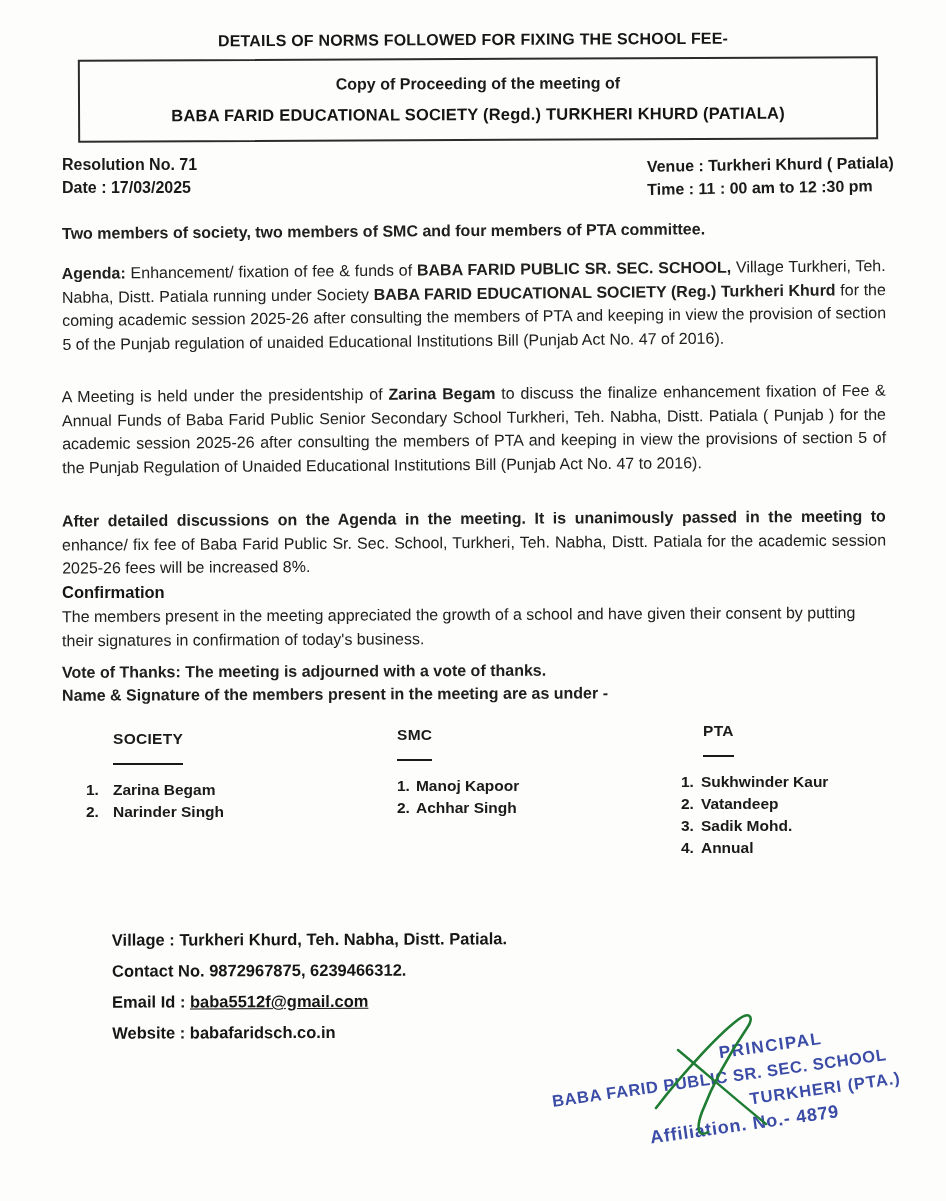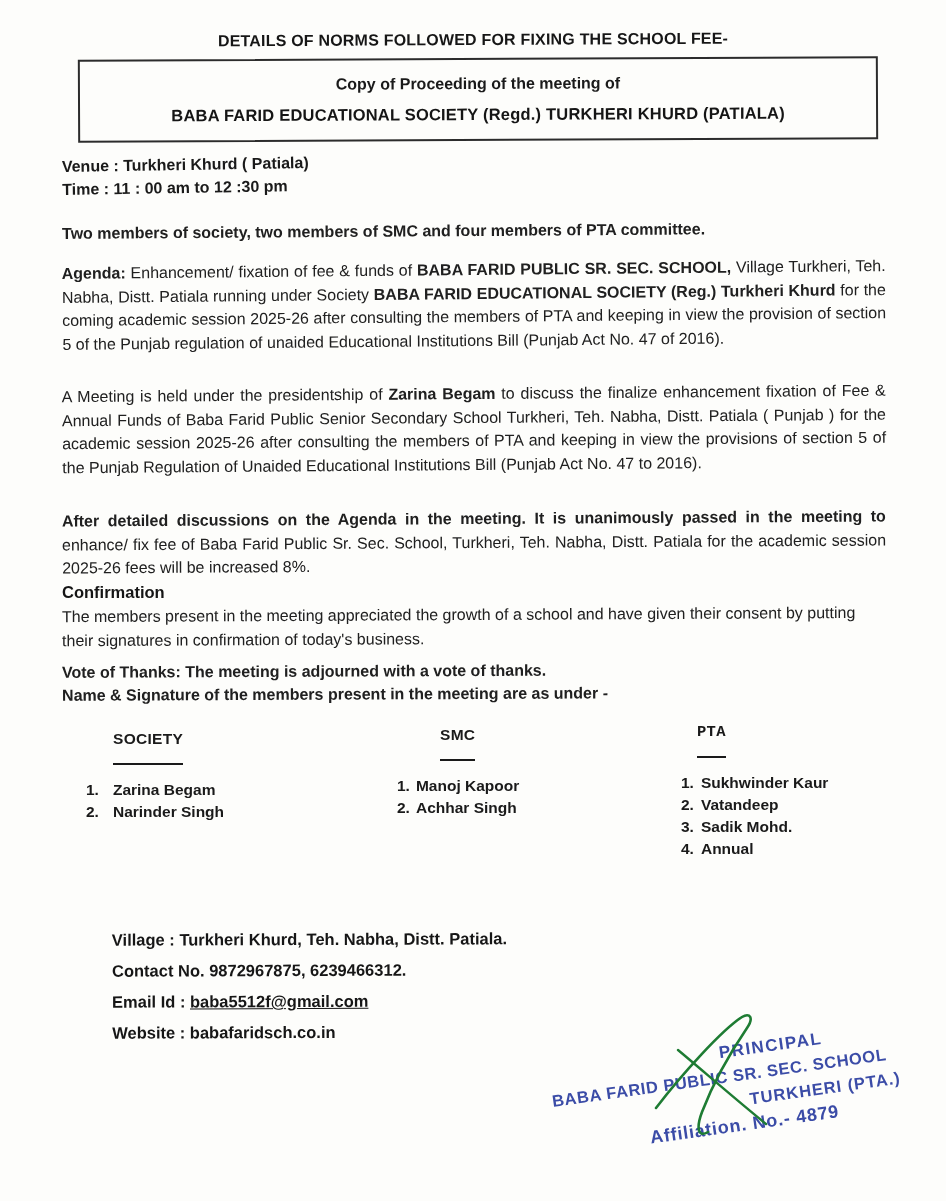--- a/index.html
+++ b/index.html
@@ -50,24 +50,24 @@
     display:inline-block; font-size:15.5px; letter-spacing:.3px;
     border-bottom:2px solid #1a1a1a; padding-bottom:15px;
   }
   .member-list { margin-top:14px; }
   .member-item { display:flex; font-size:15.5px; line-height:22px; }
   .member-item .num { flex:0 0 auto; }
   .col-society { left:86px;  top:730px; width:260px; }
   .col-society .col-heading { margin-left:27px; }
   .col-society .num { margin-right:14px; }
   .col-smc { left:397px; top:726px; width:230px; }
-  .col-smc .col-heading { margin-left:43px; }
+  .col-smc .col-heading { }
   .col-smc .num { margin-right:6px; }
   .col-pta { left:681px; top:722px; width:250px; }
-  .col-pta .col-heading { margin-left:16px;font-family:Liberation Mono, monospace; }
+  .col-pta .col-heading { margin-left:22px; }
   .col-pta .num { margin-right:7px; }
 
   .contact {
     position:absolute; left:112px; top:924px; font-weight:700;
     font-size:16.5px; line-height:31px; color:#161616; transform:rotate(-.2deg);
   }
 
   .stamp {
     position:absolute; left:552px; top:1036px; width:400px;
     transform:rotate(-8deg); color:var(--stamp-blue,#2b3da0);
@@ -87,20 +87,24 @@
 <div class="page">
 
   <div class="doc-title">DETAILS OF NORMS FOLLOWED FOR FIXING THE SCHOOL FEE-</div>
 
   <div class="header-box">
     <div class="l1">Copy of Proceeding of the meeting of</div>
     <div class="l2">BABA FARID EDUCATIONAL SOCIETY (Regd.) TURKHERI KHURD (PATIALA)</div>
   </div>
 
   <div class="meta-row">
+    <div class="meta-left">
+      <div>Resolution No. 71</div>
+      <div>Date : 17/03/2025</div>
+    </div>
     <div class="meta-right">
       <div>Venue : Turkheri Khurd ( Patiala)</div>
       <div>Time : 11 : 00 am to 12 :30 pm</div>
     </div>
   </div>
 
   <div class="para attendees">Two members of society, two members of SMC and four members of PTA committee.</div>
 
   <div class="para agenda"><span class="b">Agenda:</span><span>  Enhancement/ fixation of fee &amp; funds of </span><span class="b">BABA FARID PUBLIC SR. SEC. SCHOOL,</span><span> Village Turkheri, Teh. Nabha, Distt. Patiala running under Society </span><span class="b">BABA FARID EDUCATIONAL SOCIETY (Reg.) Turkheri Khurd</span><span> for the coming academic session 2025-26 after consulting the members of PTA and keeping in view the provision of section 5 of the Punjab regulation of unaided Educational Institutions Bill (Punjab Act No. 47 of 2016).</span></div>
 

